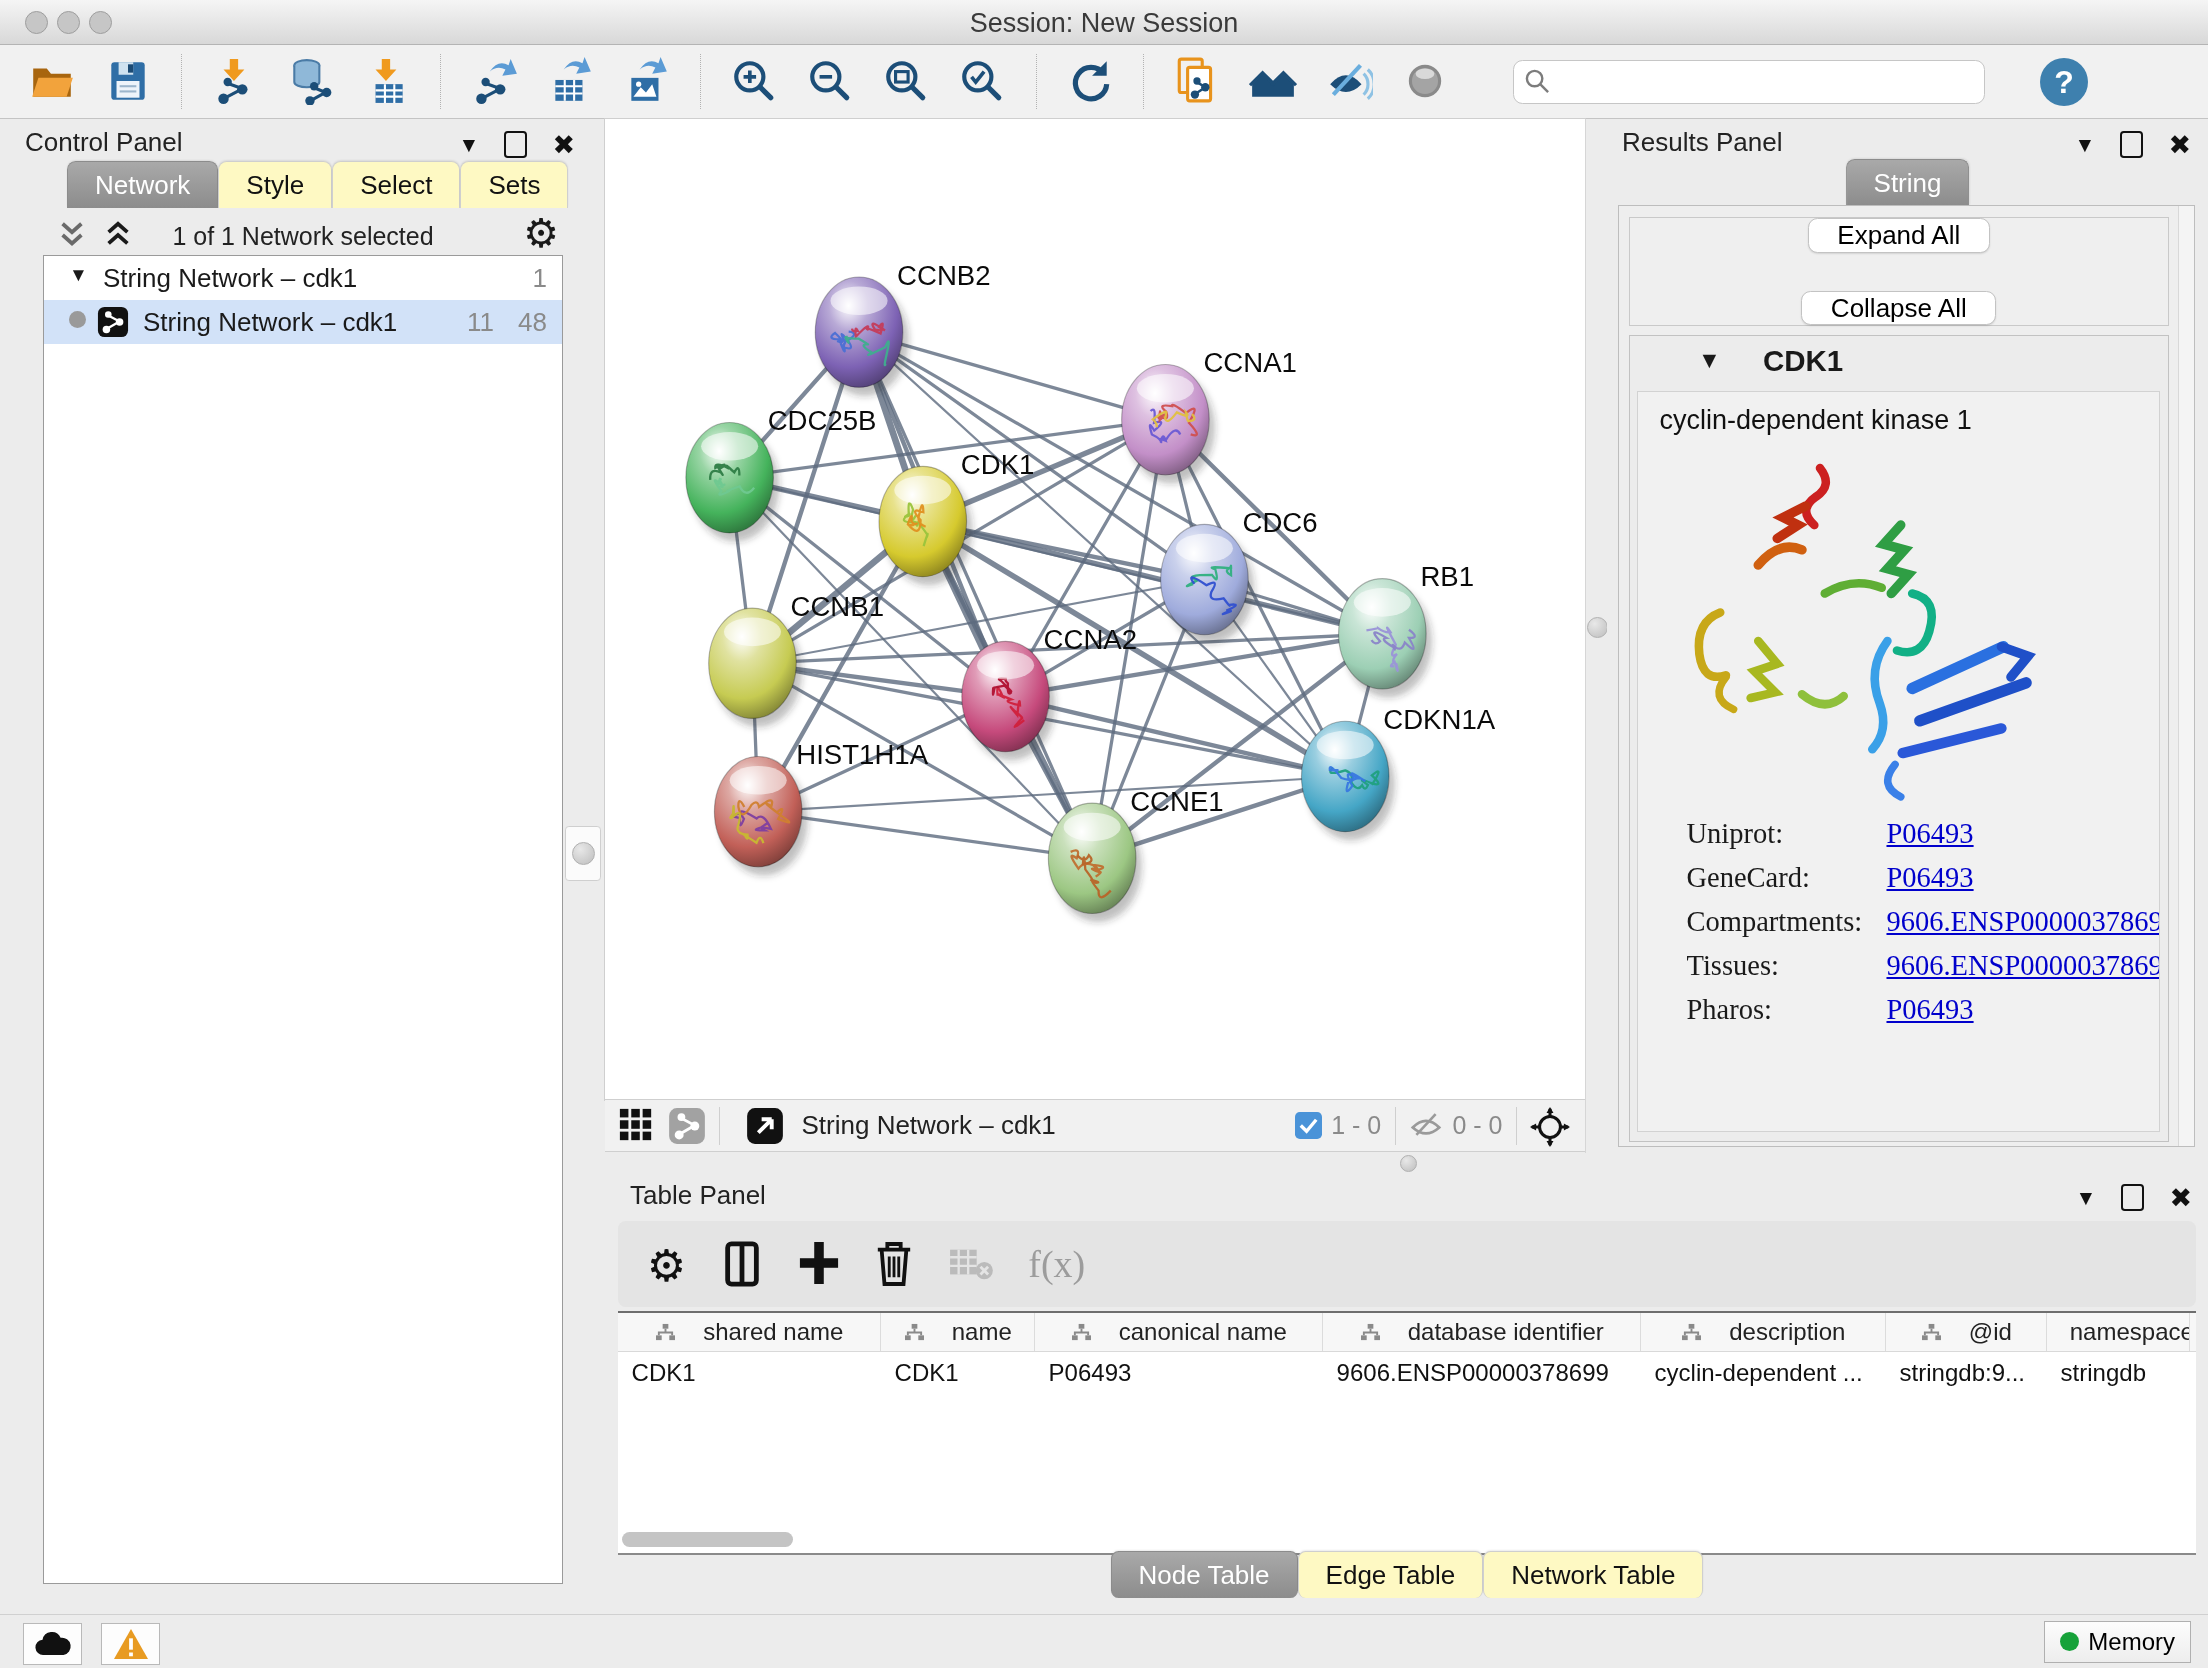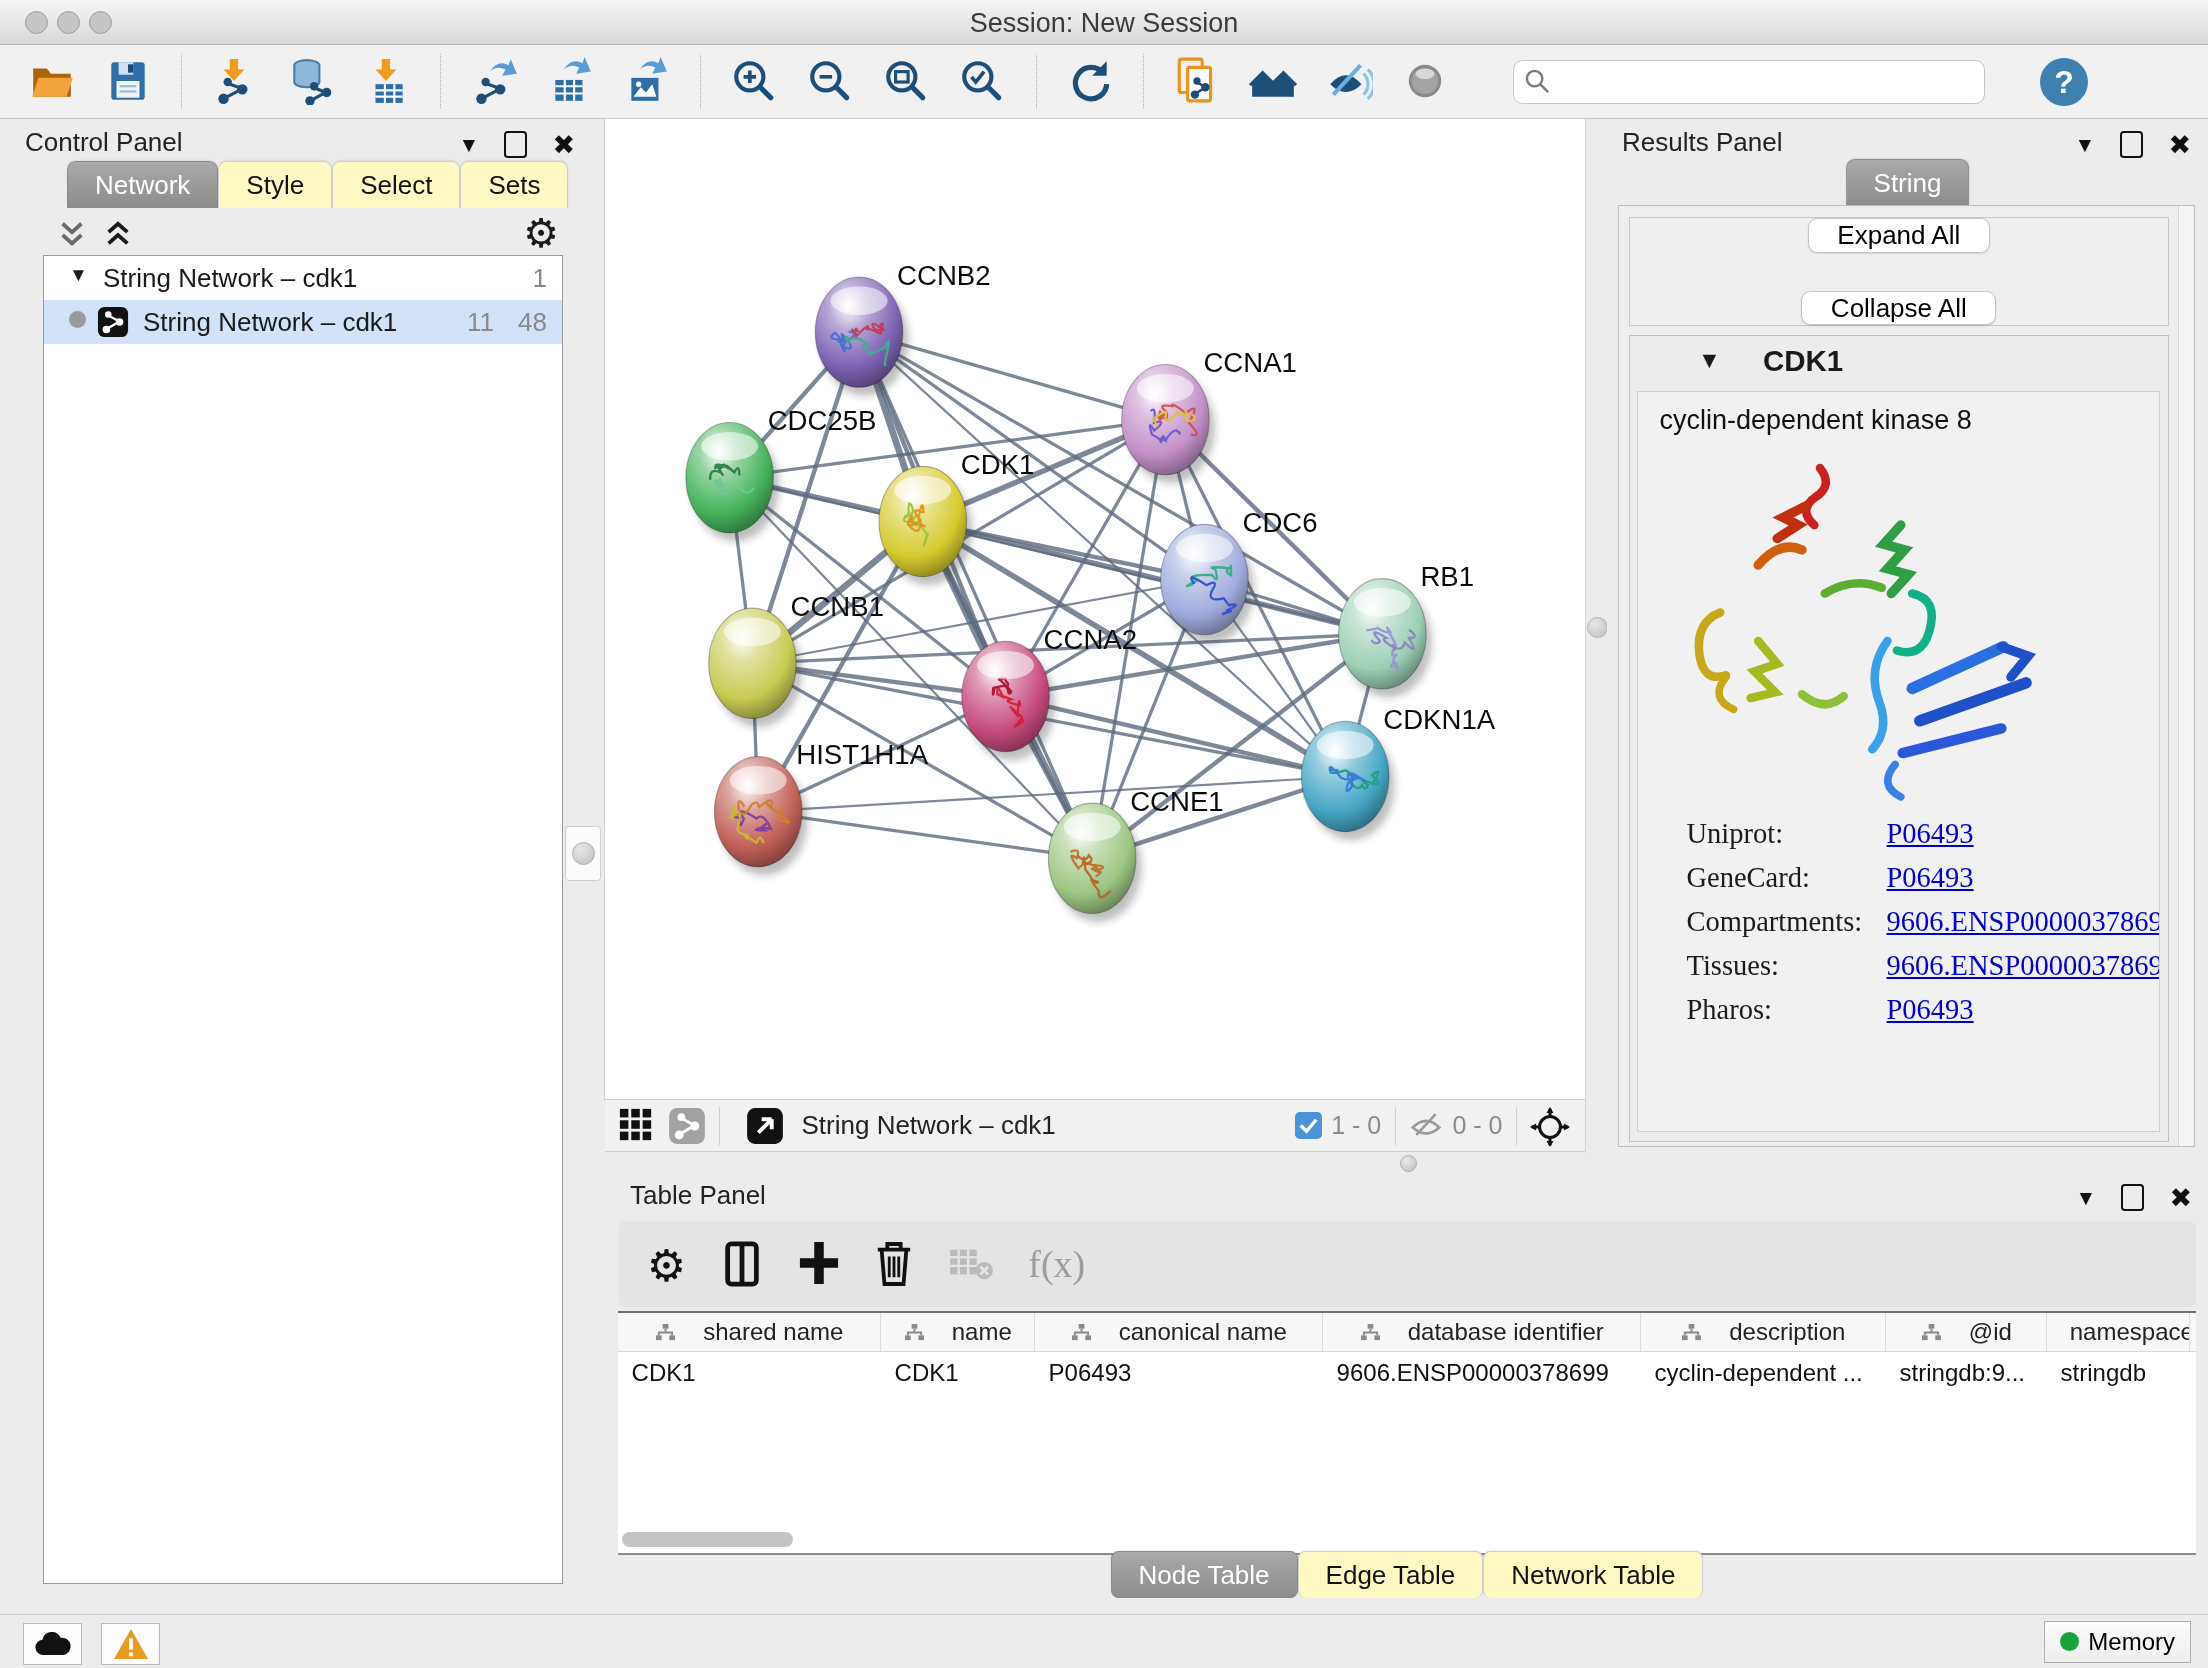--- a/index.html
+++ b/index.html
@@ -269,20 +269,21 @@
       </span>
     </div>
     <div id="cp-tabs"><span class="tab sel">Network</span><span class="tab">Style</span><span class="tab">Select</span><span class="tab">Sets</span></div>
     <div id="cp-inner-hdr">
       <svg class="chev" style="left:13.3px" viewBox="0 0 34 32">
           <path d="M7 4l10 9 10-9M7 16l10 9 10-9" fill="none" stroke="#6a6a6a" stroke-width="4"></path>
         </svg>
       <svg class="chev" style="left:59px" viewBox="0 0 34 32">
           <path d="M7 13L17 4l10 9M7 25l10-9 10 9" fill="none" stroke="#1a1a1a" stroke-width="4"></path>
         </svg>
+      <div id="cp-status">1 of 1 Network selected</div>
       <span id="cp-gear">⚙</span>
     </div>
     <div id="cp-box">
       <div class="treerow">
         <span style="position:absolute;left:25px;top:7.6px;font-size:19px">▼</span>
         <span style="position:absolute;left:59px;top:6.7px">String Network – cdk1</span>
         <span class="num" style="right:15px;top:6.7px">1</span>
       </div>
       <div class="treerow sel">
         <span style="position:absolute;left:25px;top:11.4px;width:17px;height:17px;border-radius:50%;background:#9a9a9a"></span>
@@ -595,21 +596,21 @@
       <div id="rp-btnbox">
         <button class="rp-btn">Expand All</button>
         <button class="rp-btn">Collapse All</button>
       </div>
       <div id="rp-section">
         <div id="rp-sec-hdr">
           <span id="rp-sec-tri">▼</span>
           <span id="rp-gene">CDK1</span>
         </div>
         <div id="rp-content">
-          <div id="rp-desc">cyclin-dependent kinase 8</div>
+          <div id="rp-desc">cyclin-dependent kinase 1</div>
           <svg id="protein-img" width="409" height="361" viewBox="0 0 430 380">
             <g fill="none" stroke-linecap="round">
               <path d="M165 18q14 18-4 30q-20 14-2 30" stroke="#cc2020" stroke-width="9"></path>
               <path d="M120 92l22-14-16-8 24-12" stroke="#c03010" stroke-width="10"></path>
               <path d="M100 120q22-26 46-16" stroke="#d06010" stroke-width="10"></path>
               <path d="M60 170q-26 10-22 44q4 30 28 22" stroke="#c8a818" stroke-width="9"></path>
               <path d="M66 238q-18 22 8 34" stroke="#c8a818" stroke-width="8"></path>
               <path d="M100 200l20 24-24 8 22 22-26 6" stroke="#a8b820" stroke-width="9"></path>
               <path d="M146 256q24 20 44 2" stroke="#8fc03c" stroke-width="9"></path>
               <path d="M250 78l-18 20 22 6-18 20 22 6-18 20" stroke="#2f9e44" stroke-width="10"></path>

